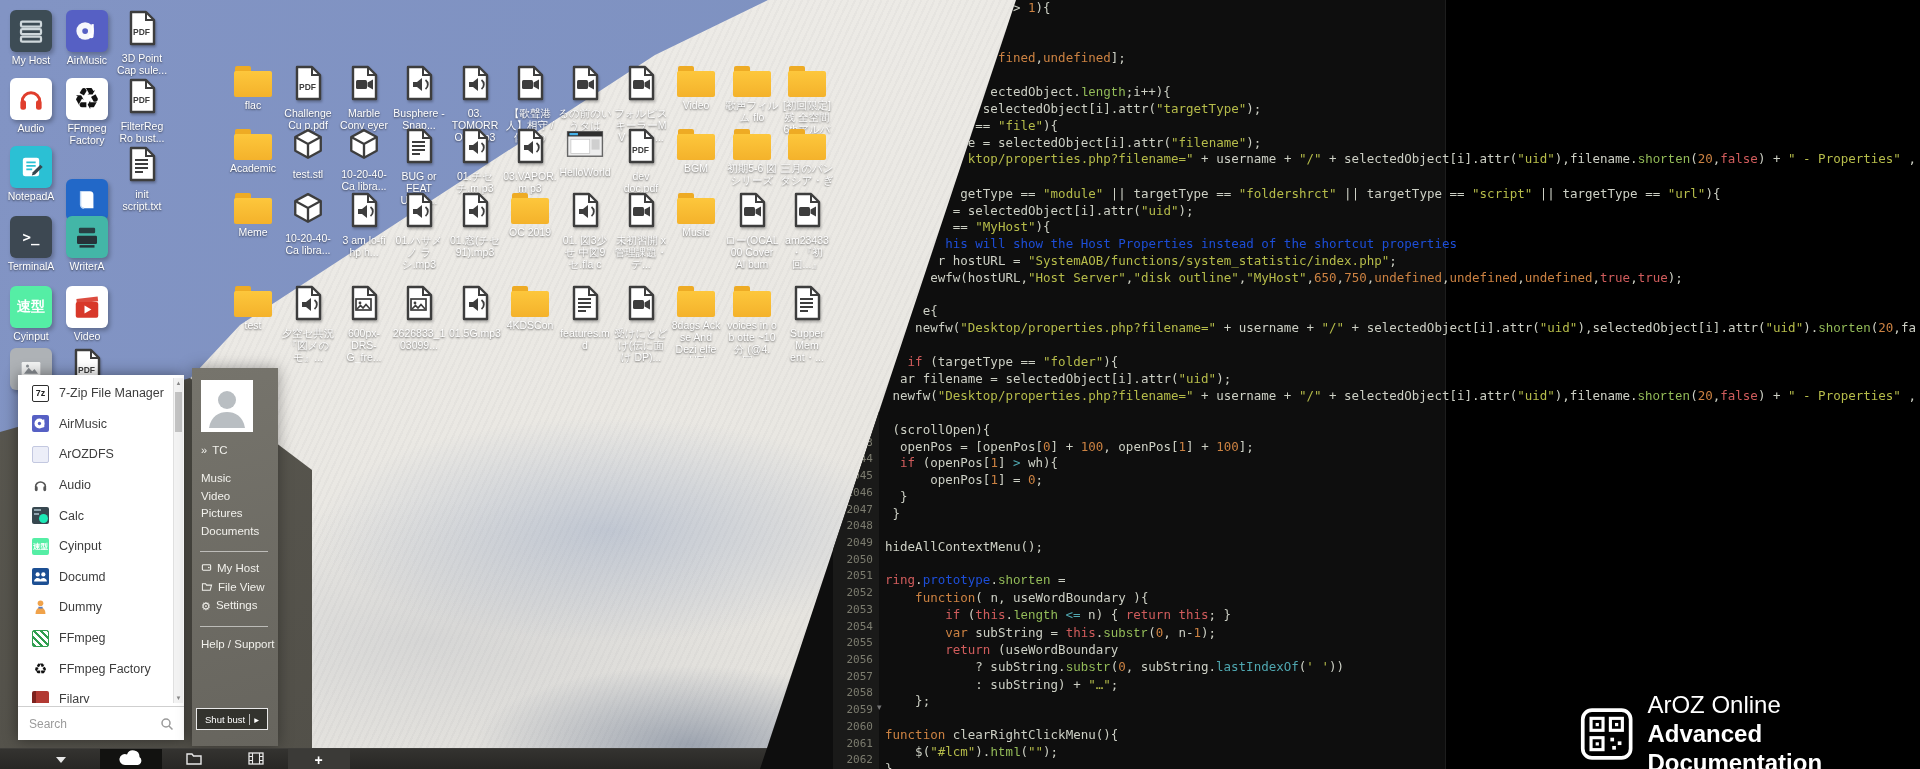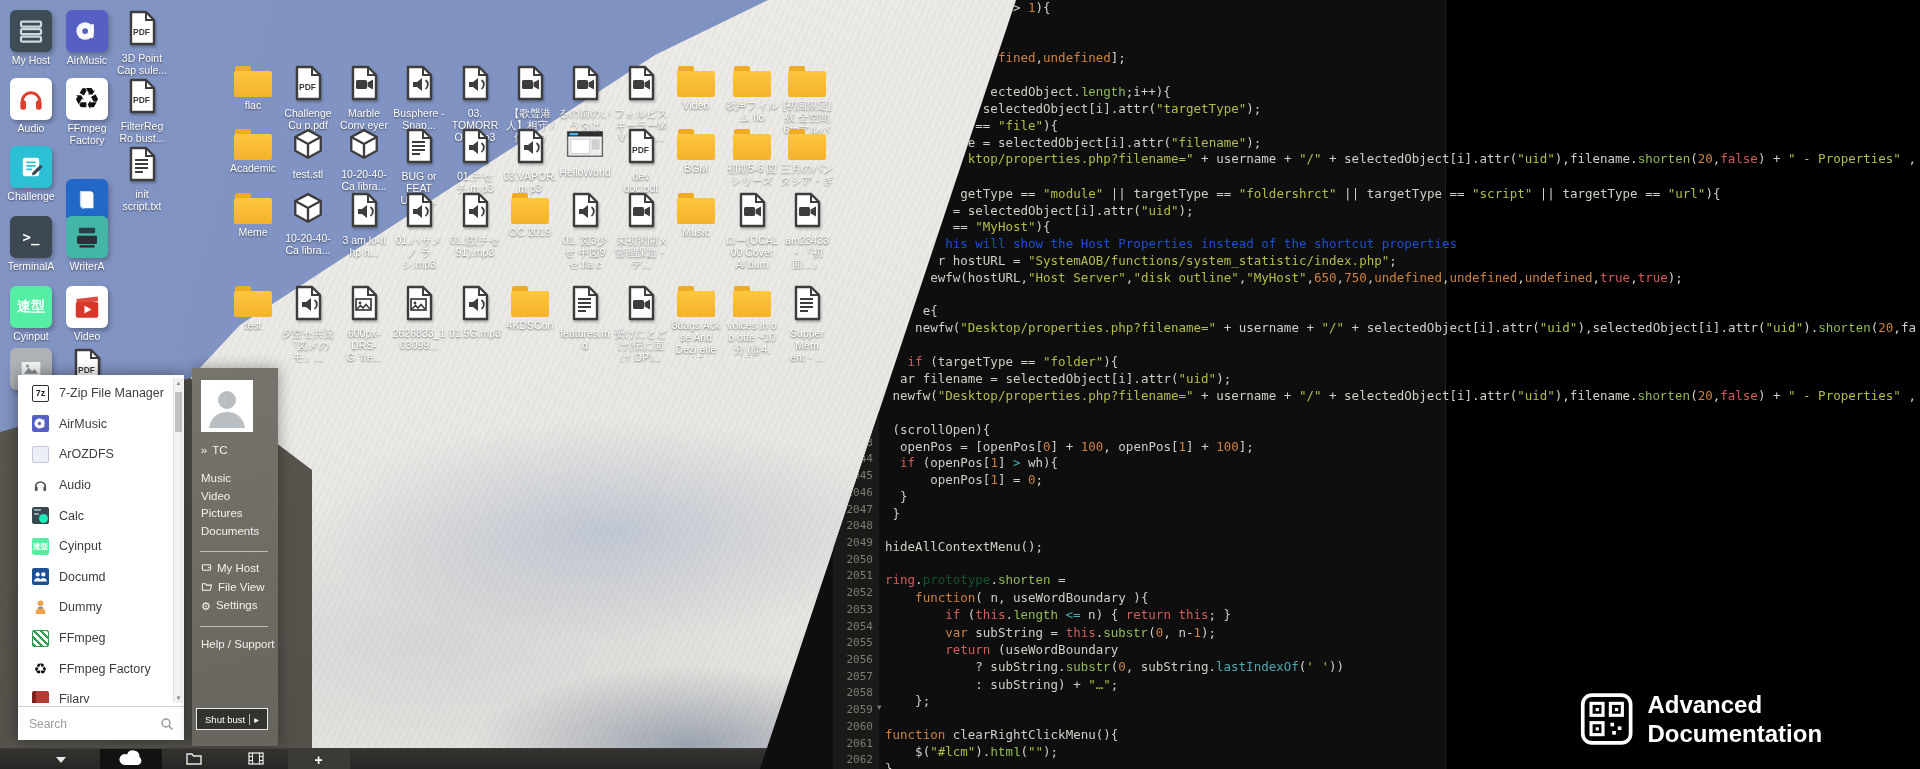--- a/index.html
+++ b/index.html
@@ -66,21 +66,21 @@
   .codebg{position:absolute;inset:0;background:#0e0e0e;}
   .codebg2{position:absolute;left:1445px;top:0;right:0;bottom:0;background:#000;
     border-left:1px solid #1d1d1d;}
   .gutterbg{position:absolute;left:833px;top:0;width:46px;height:769px;background:#1a1a19;}
   pre{margin:0;font-family:"DejaVu Sans Mono","Liberation Mono",monospace;}
   .gutter{position:absolute;left:833px;top:0;width:40px;text-align:right;
     font-size:11px;line-height:16.72px;color:#7c7c6f;}
   .code{position:absolute;left:885px;top:0;font-size:12.5px;line-height:16.72px;color:#cdd0c5;}
   .tk-d{color:#cdd0c5;} .tk-k{color:#cc8242;} .tk-r{color:#d05c5c;}
   .tk-s{color:#b6bc4a;} .tk-n{color:#cc8242;} .tk-m{color:#96bf5a;font-family:Liberation Mono, monospace;}
-  .tk-t{color:#4fa7b0;} .tk-c{color:#1d4ed8;} .tk-p{color:#14532d;text-align:center;}
+  .tk-t{color:#4fa7b0;} .tk-c{color:#1d4ed8;} .tk-p{color:#1d4ed8;text-align:center;}
   
   .logo{position:absolute;left:1580px;top:690px;display:flex;gap:14px;align-items:center;z-index:7;}
   .logotext div{color:#fff;font-size:24px;line-height:29px;}
   .logotext .l2{font-weight:bold;}
 </style>
 </head>
 <body>
 
 <div id="root">
   <div class="snow"></div>
@@ -136,21 +136,21 @@
           <text x="14.5" y="25" font-size="8.5" font-weight="bold" text-anchor="middle" fill="#3d3d3d" font-family="Liberation Sans,sans-serif">PDF</text>
         </svg><div class="dlabel">FilterReg Ro bust...</div></div>
       <div class="cell" style="left: 4px; top: 146px;">
         <div class="appsq" style="background:#2bc0d4">
           <svg width="28" height="28" viewBox="0 0 24 24">
             <rect x="5" y="4" width="14" height="16" rx="2" fill="#fff"></rect>
             <path d="M8 8h8M8 11h8M8 14h5" stroke="#2bc0d4" stroke-width="1.5"></path>
             <path d="M13.5 16.5l6.5-6.5 2 2-6.5 6.5-2.8.8z" fill="#37474f"></path>
           </svg>
         </div>
-        <div class="dlabel">Challenge</div>
+        <div class="dlabel">NotepadA</div>
       </div>
       <div class="cell" style="left: 60px; top: 146px; margin-top: 33px;">
         <div class="appsq" style="background:#2268c8">
           <svg width="28" height="28" viewBox="0 0 24 24">
             <path d="M6.5 4.5h8a3 3 0 0 1 3 3V19h-8a3 3 0 0 1-3-3z" fill="#fff"></path>
             <path d="M6.5 4.5V16a3 3 0 0 0 3 3" fill="none" stroke="#bcd6f5" stroke-width="1.2"></path>
           </svg>
         </div>
         <div class="dlabel">Flary</div>
       </div>
@@ -721,17 +721,18 @@
         <rect x="17" y="17" width="3.5" height="3.5" fill="#fff"></rect>
         <rect x="33" y="12" width="13" height="13" fill="none" stroke="#fff" stroke-width="3.4"></rect>
         <rect x="38" y="17" width="3.5" height="3.5" fill="#fff"></rect>
         <rect x="12" y="33" width="13" height="13" fill="none" stroke="#fff" stroke-width="3.4"></rect>
         <rect x="17" y="38" width="3.5" height="3.5" fill="#fff"></rect>
         <rect x="33" y="33" width="4" height="4" fill="#fff"></rect>
         <rect x="41" y="37" width="4" height="4" fill="#fff"></rect>
         <rect x="35" y="42" width="4" height="4" fill="#fff"></rect>
       </svg>
       <div class="logotext">
+        <div class="l1">ArOZ Online</div>
         <div class="l2">Advanced Documentation</div>
       </div>
     </div>
   </div>
 </div>
 
 </body></html>

